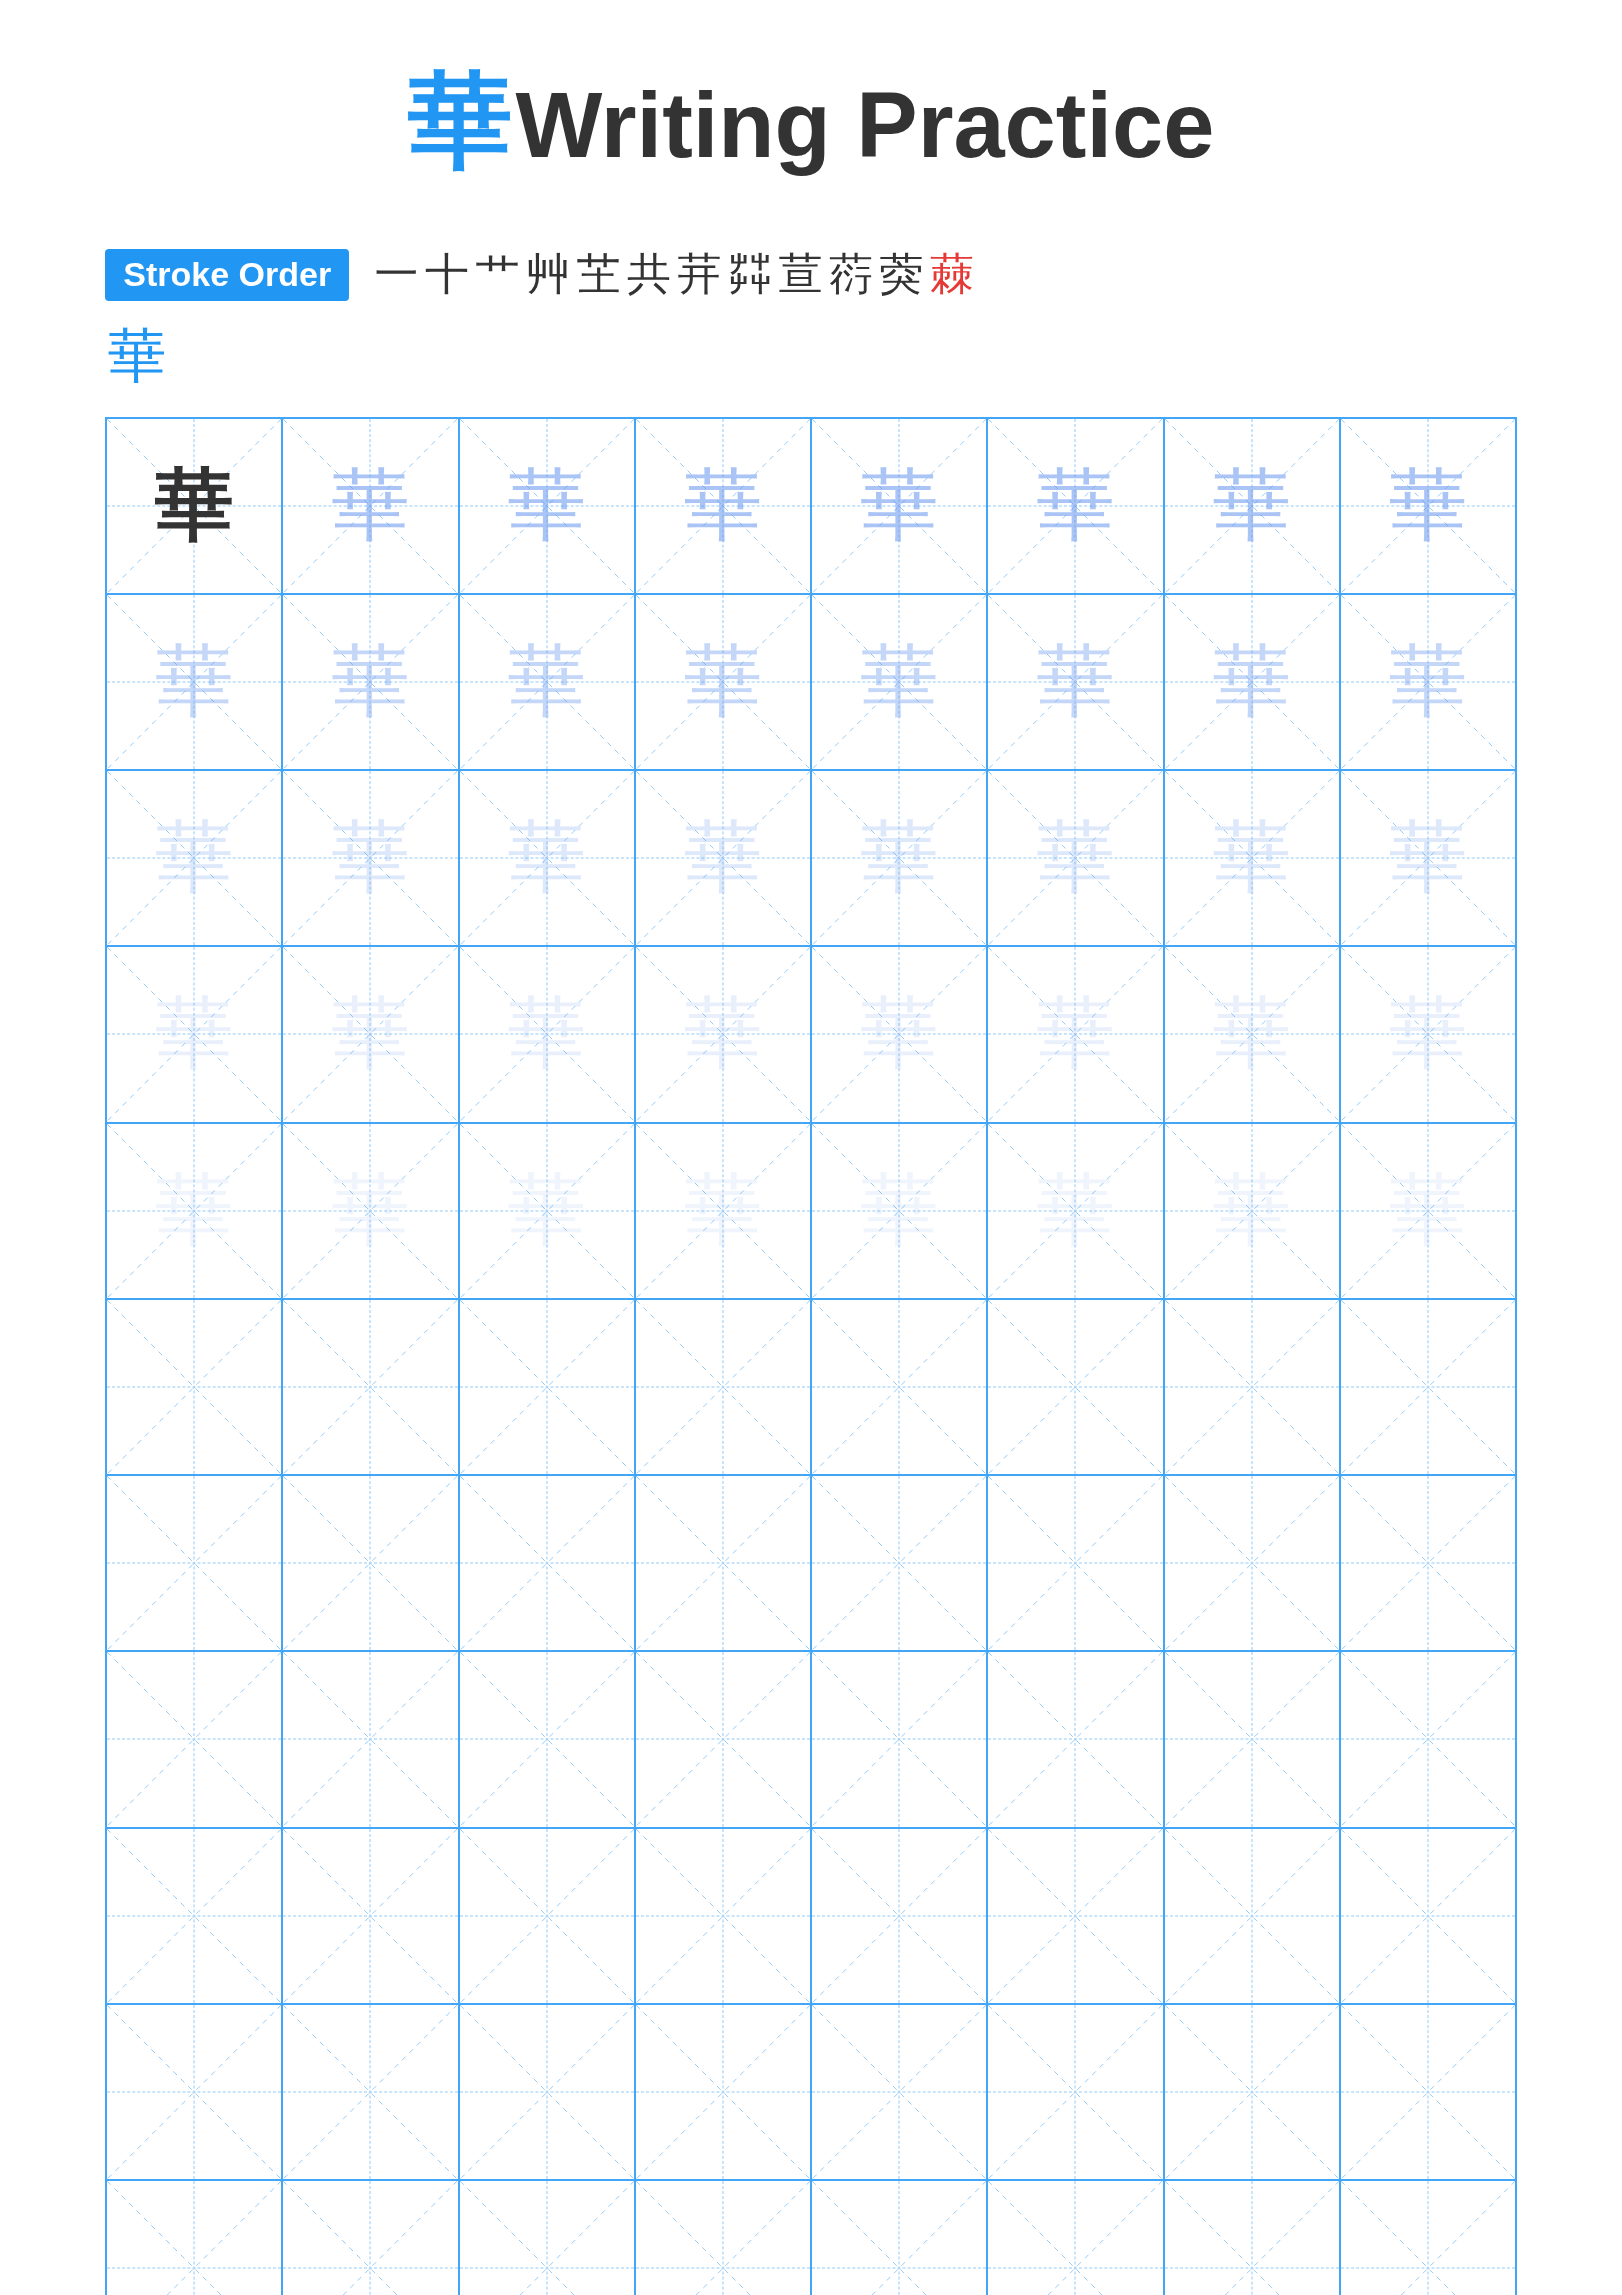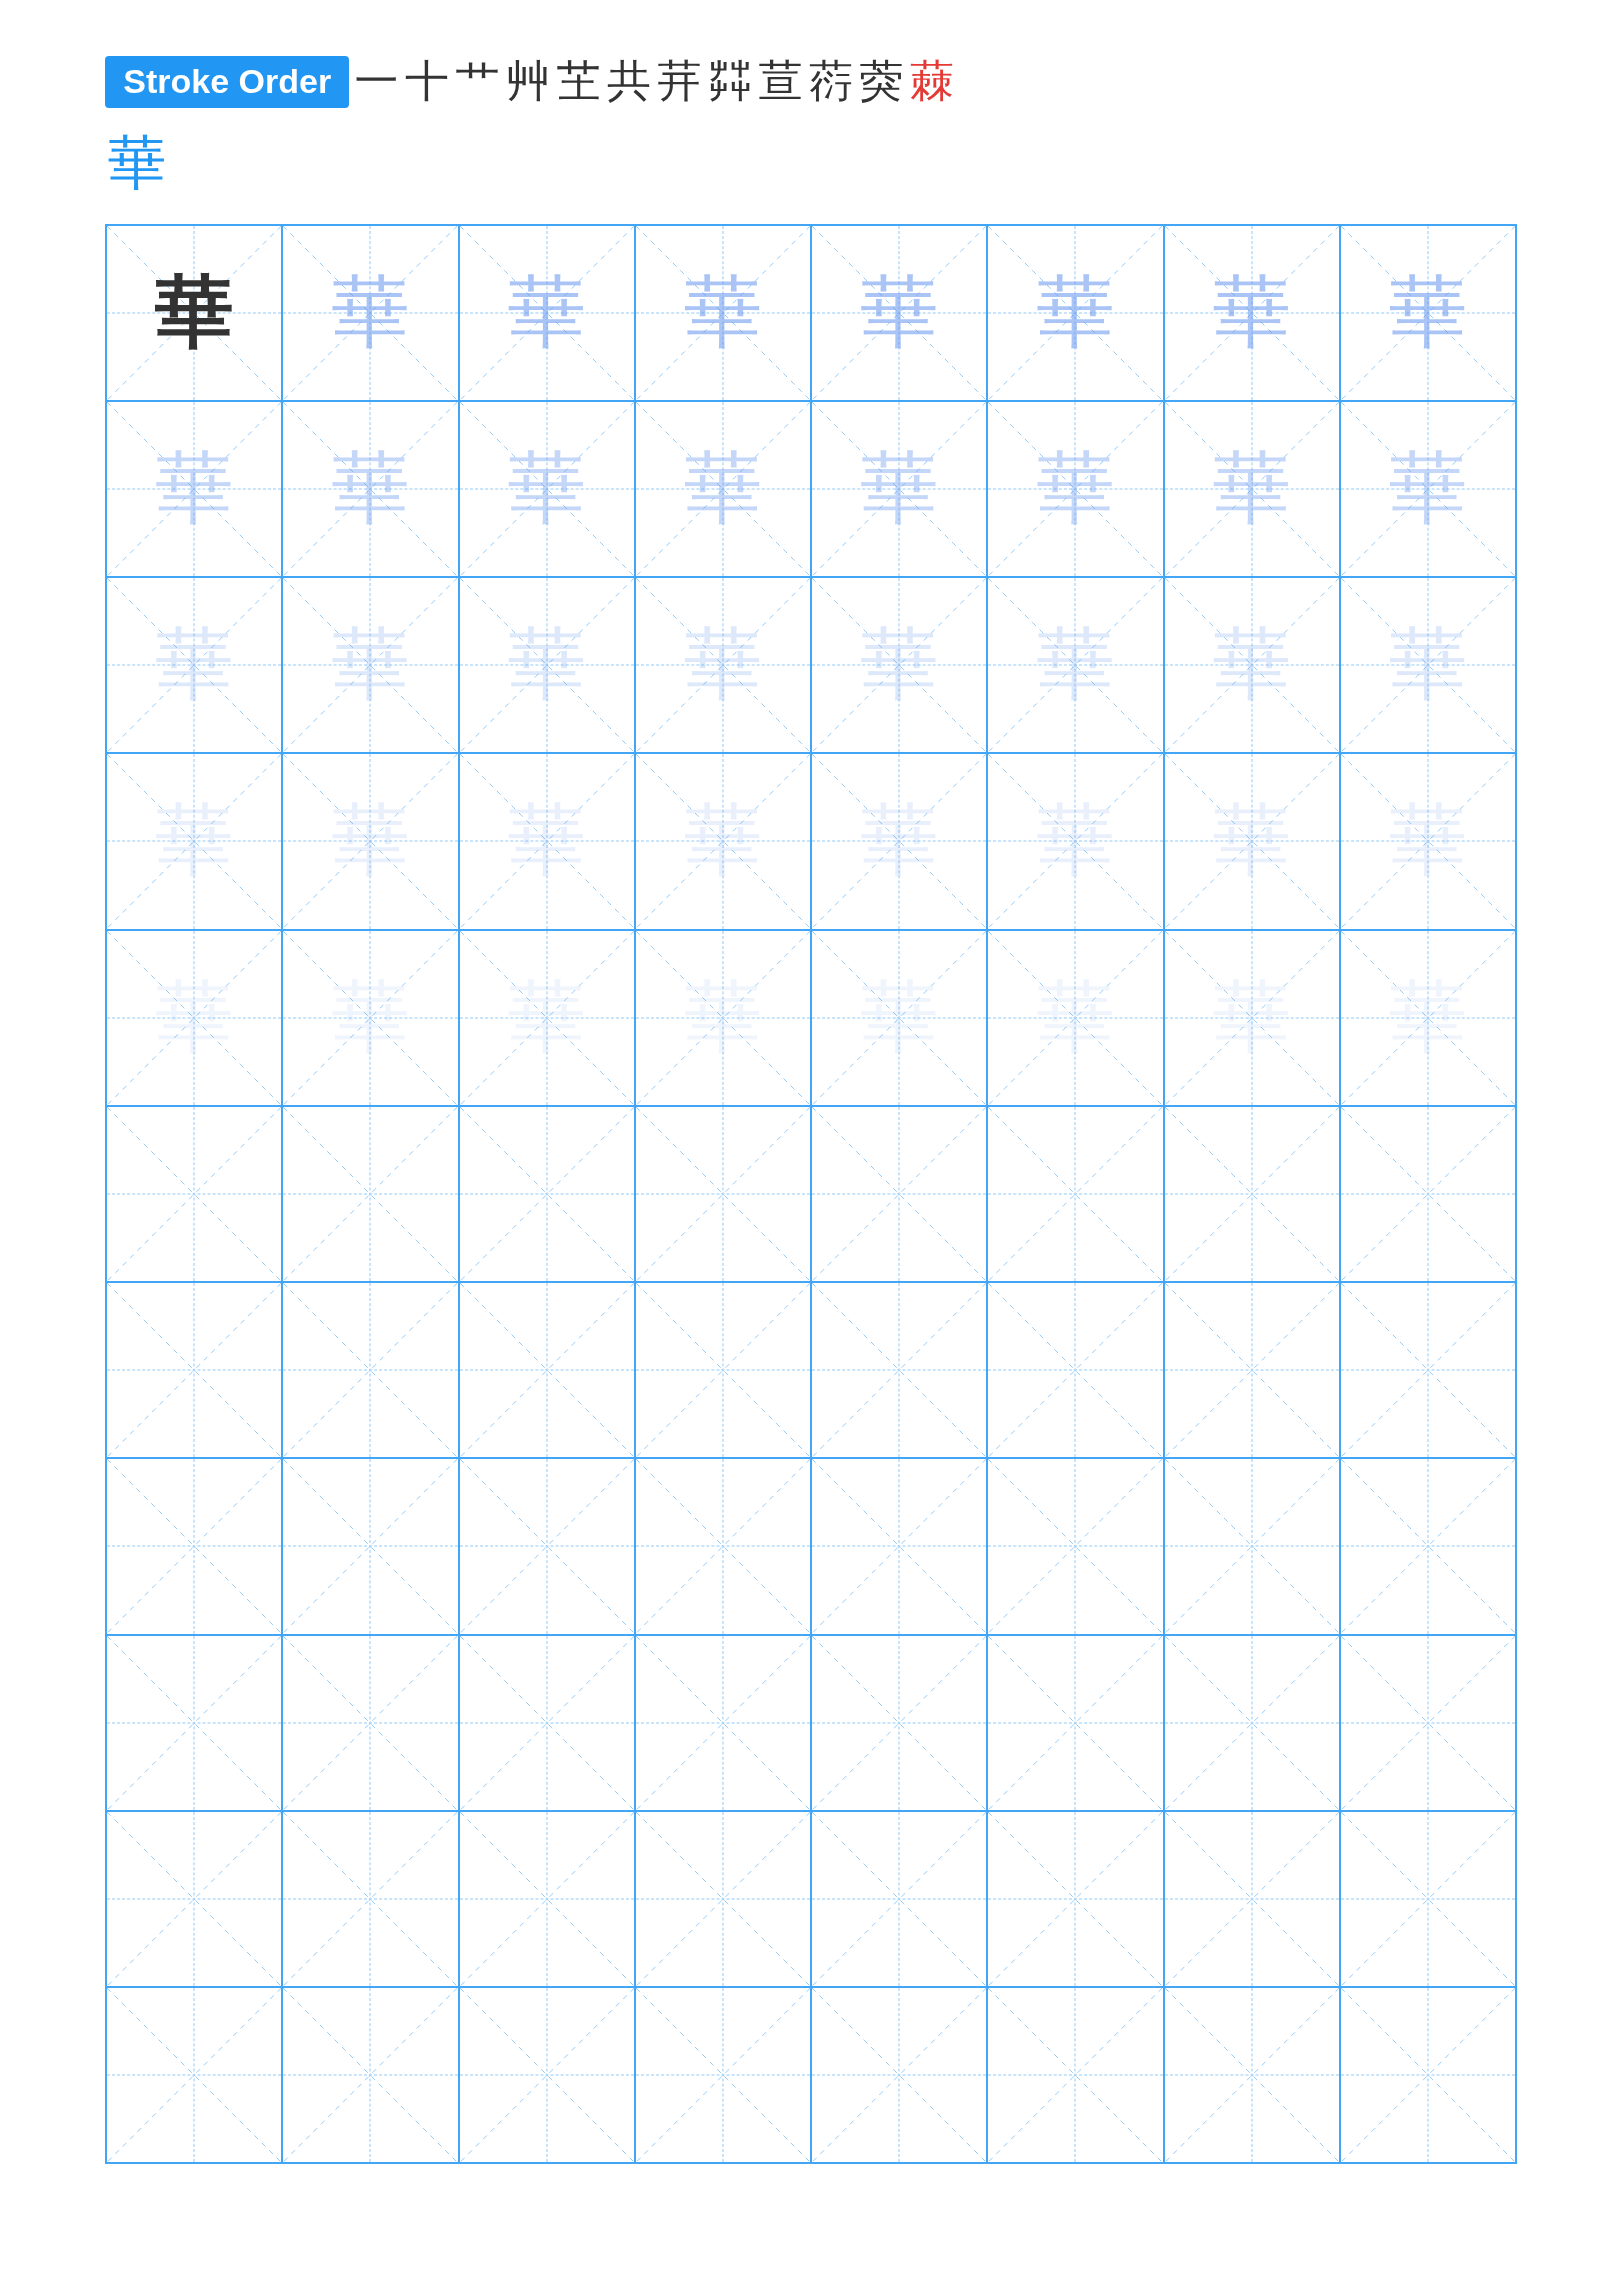--- a/index.html
+++ b/index.html
@@ -34,21 +34,21 @@
       color: #333;
       font-size: 92px;
       font-weight: bold;
     }
 
     .stroke-order-section {
       display: flex;
       flex-wrap: wrap;
       align-items: center;
       margin-bottom: 13px;
-      gap: 5px;
+      gap: 25px;
     }
 
     .stroke-order-badge {
       background: #2196F3;
       color: #fff;
       font-size: 34px;
       font-weight: bold;
       padding: 6.5px 18.3px;
       border-radius: 3.9px;
     }
@@ -161,20 +161,24 @@
       width: 100%; height: 100%;
       z-index: 0;
       pointer-events: none;
     }
   </style>
 </head>
 <body>
 
 <div class="page">
 
+  <div class="title-section">
+    <span class="title-char">華</span>
+    <span class="title-text">Writing Practice</span>
+  </div>
 
   <div class="stroke-order-section">
     <span class="stroke-order-badge">Stroke Order</span>
     <div class="stroke-order-chars">
       <span class="stroke-char">一</span>
       <span class="stroke-char">十</span>
       <span class="stroke-char">艹</span>
       <span class="stroke-char">艸</span>
       <span class="stroke-char">芏</span>
       <span class="stroke-char">共</span>

